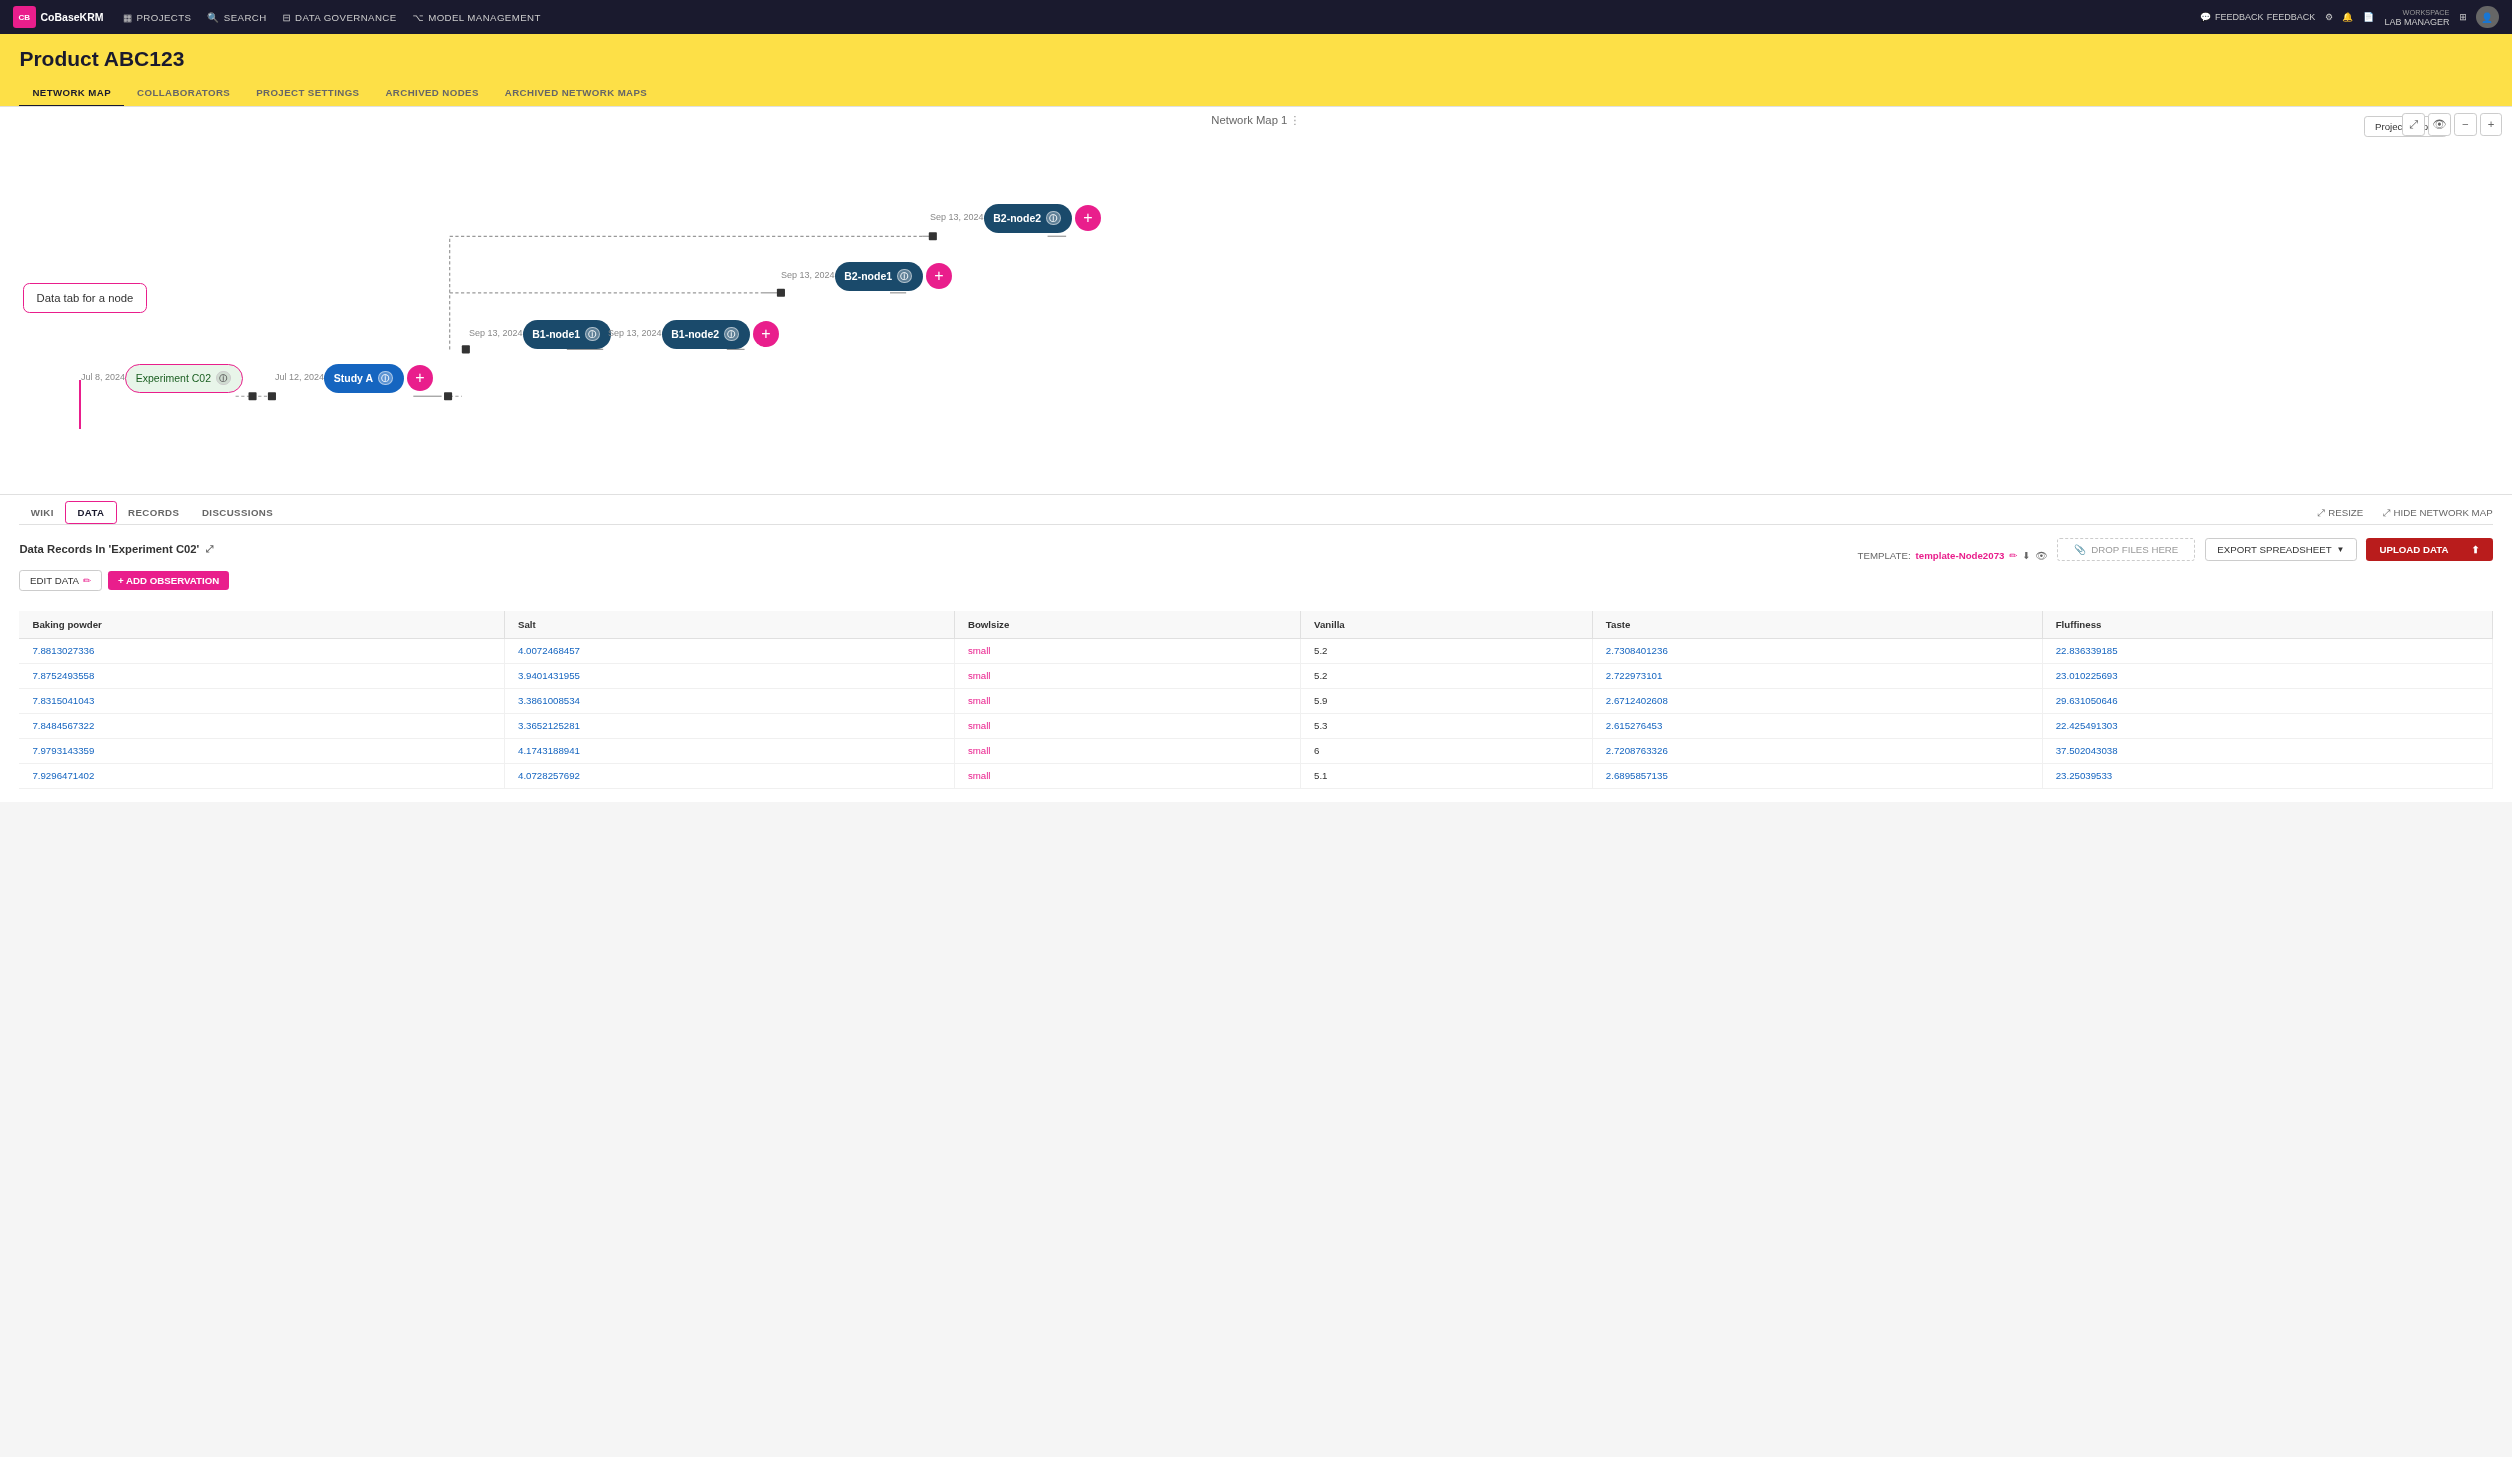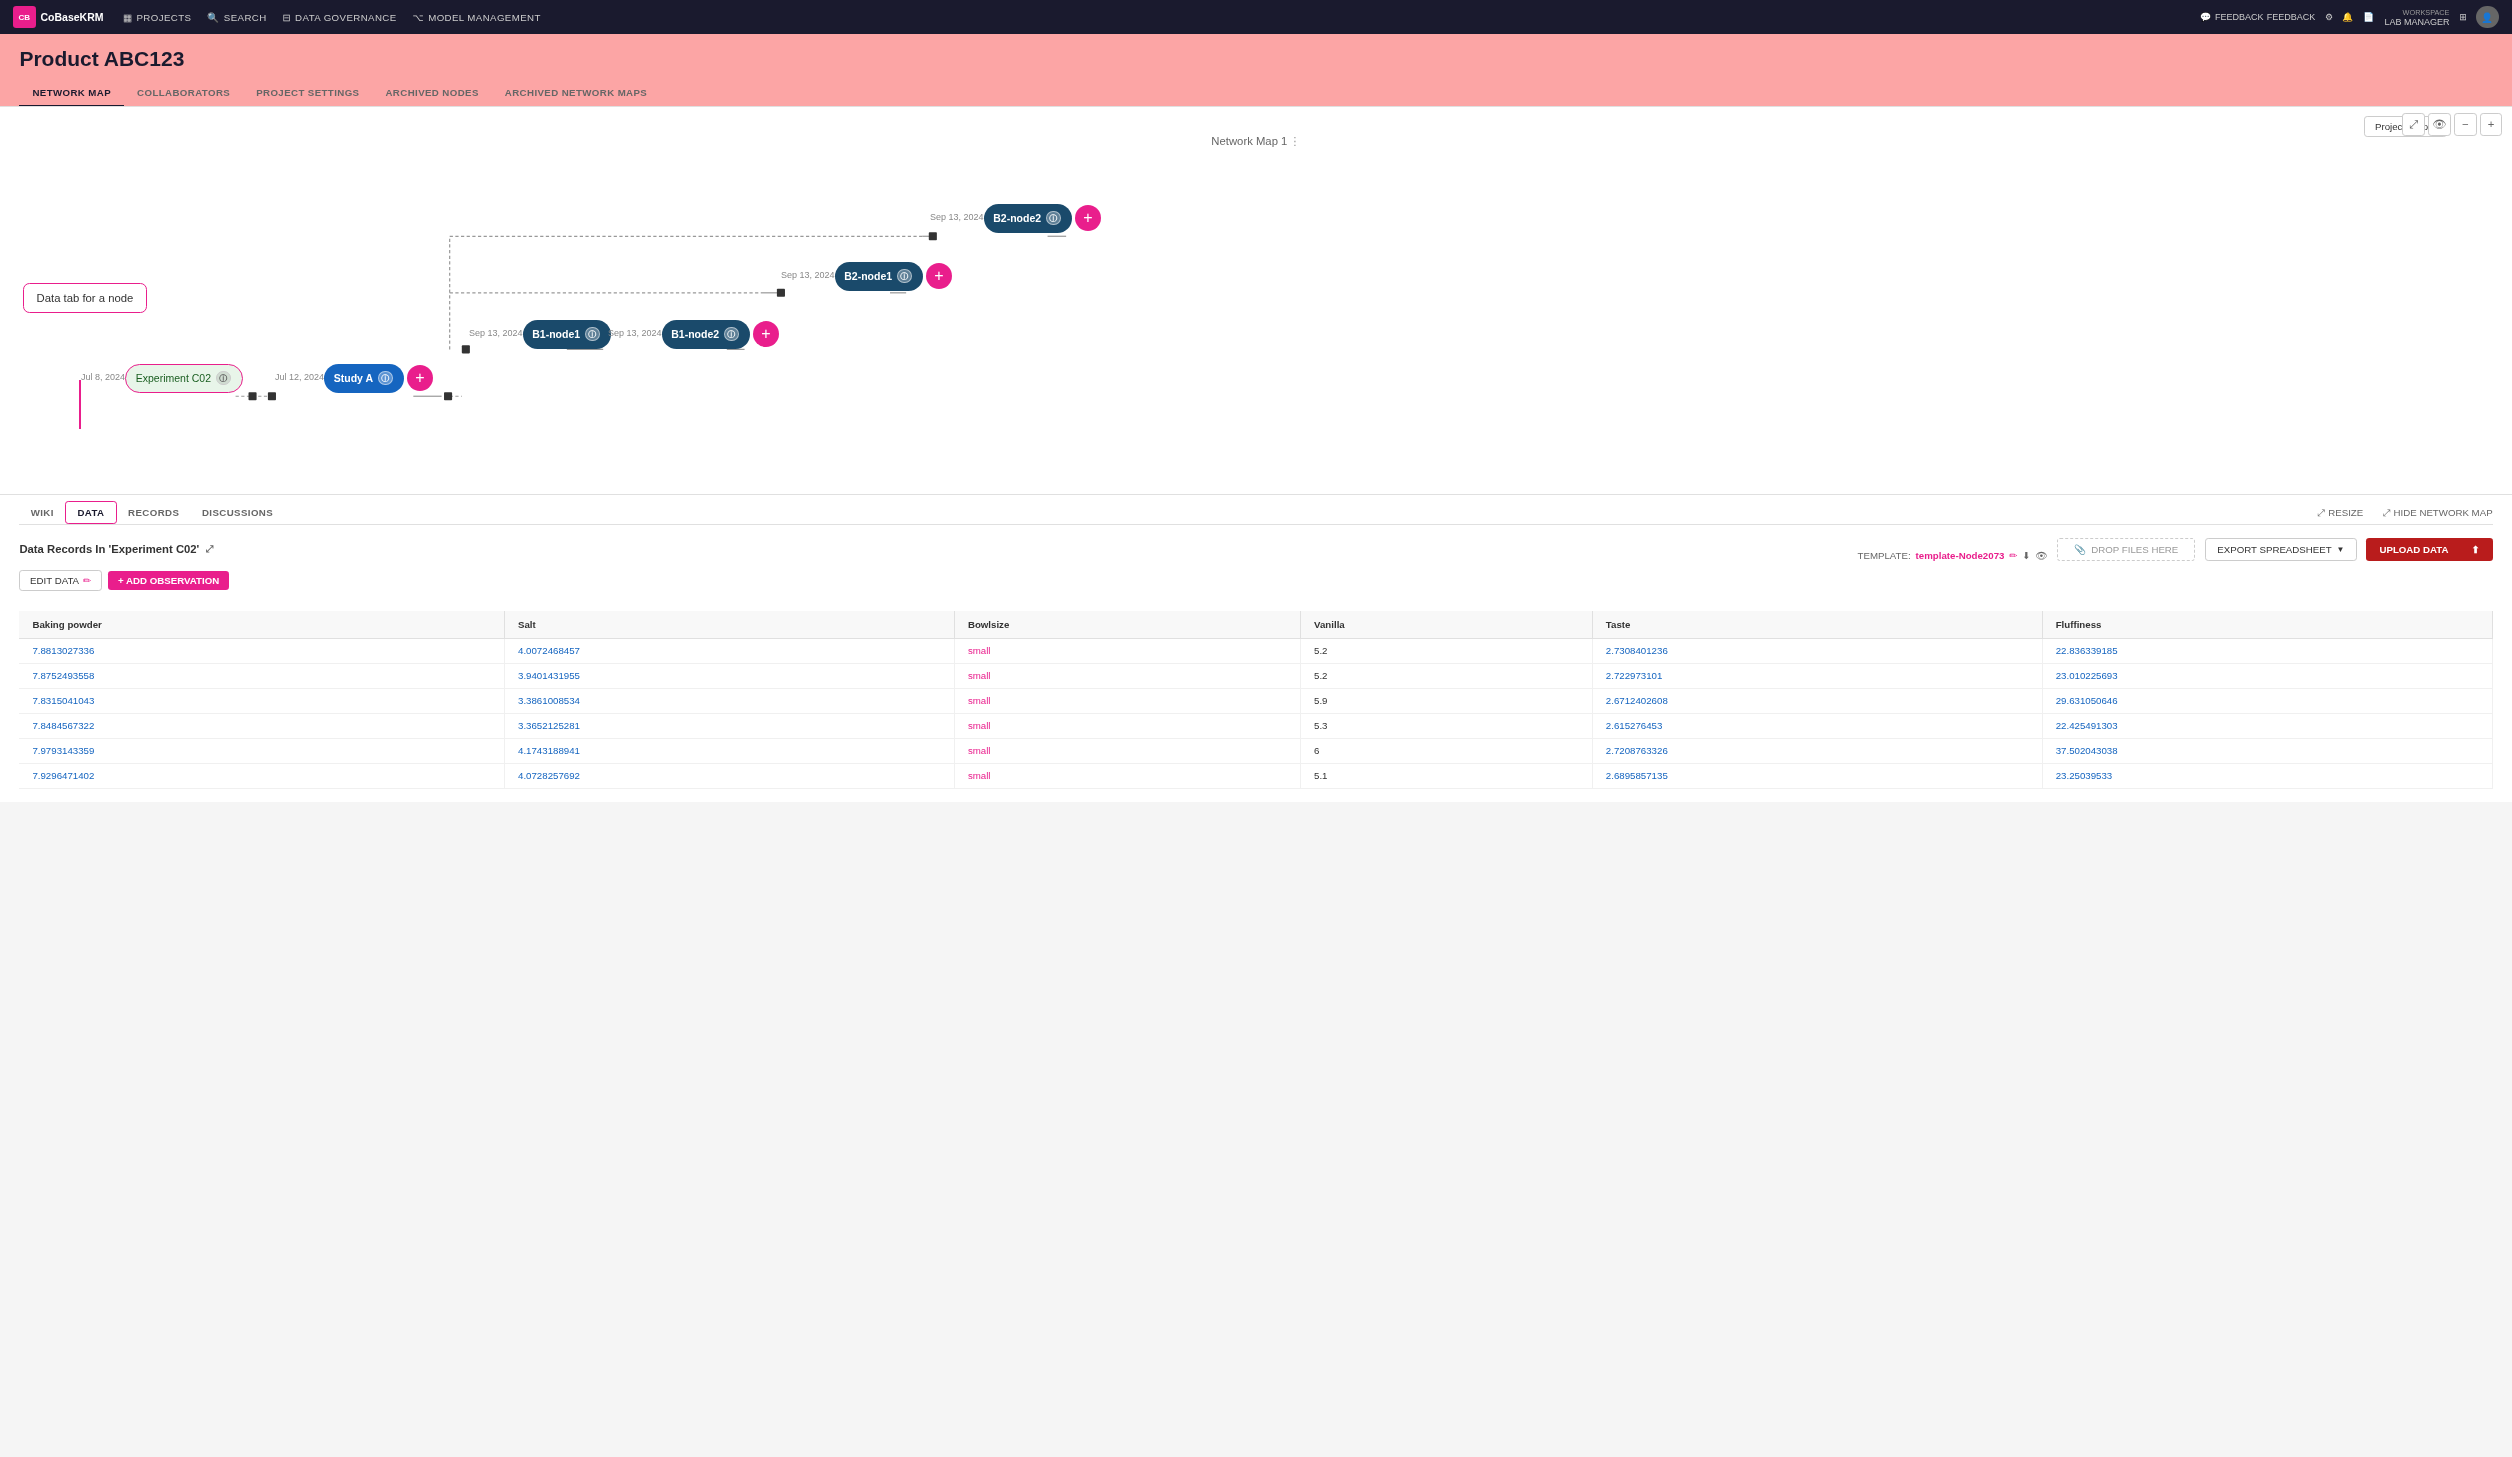--- a/index.html
+++ b/index.html
@@ -86,21 +86,21 @@
       background: #666;
       display: flex;
       align-items: center;
       justify-content: center;
       color: #fff;
       font-size: 9.7px;
     }
 
     
     .page-header {
-      background: #fca5a5;
+      background: #fde047;
       padding: 13px 19.4px 0;
       border-bottom: 0.8px solid #e0e0e0;
     }
     .page-title {
       font-size: 21px;
       font-weight: 700;
       color: #1a1a2e;
       margin-bottom: 9.7px;
     }
     .page-tabs {
@@ -131,21 +131,21 @@
     
     .network-map-area {
       position: relative;
       background: #fff;
       border-bottom: 0.8px solid #e0e0e0;
       height: 388px;
       overflow: hidden;
     }
     .network-map-title {
       position: absolute;
-      top: 28px;
+      top: 7px;
       left: 50%;
       transform: translateX(-50%);
       font-size: 11.3px;
       color: #666;
       display: flex;
       align-items: center;
       gap: 2px;
     }
     .project-history-btn {
       position: absolute;

